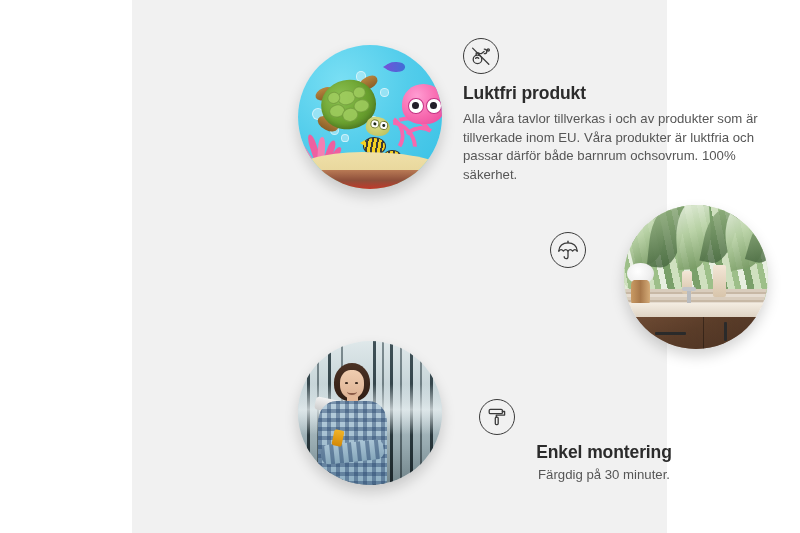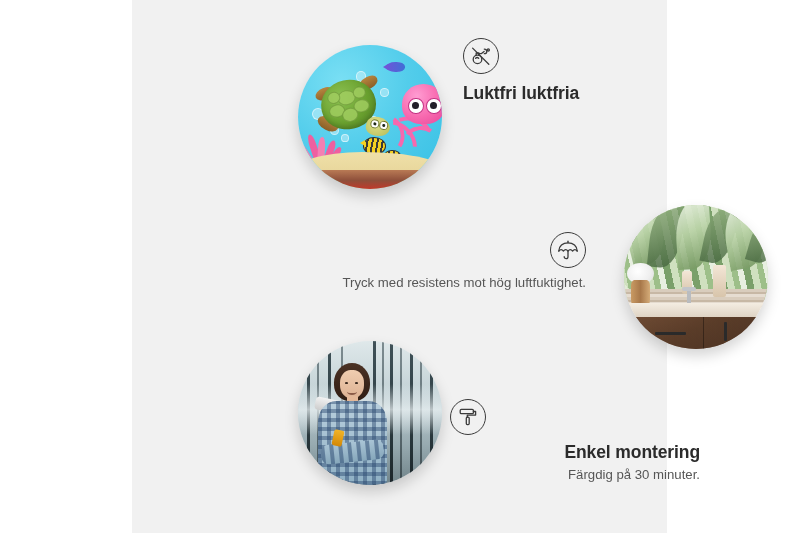--- a/index.html
+++ b/index.html
@@ -328,22 +328,22 @@
     left: 196px; top: 232px; width: 258px;
     text-align: right;
   }
   #feature-waterproof .icon-row {
     display: flex; justify-content: flex-end; margin-bottom: 6px;
   }
   #feature-waterproof .f-title { margin-bottom: 3px; }
 
   
   #feature-mounting {
-    left: 318px; top: 399px; width: 250px;
-    text-align: right;
+    left: 347px; top: 399px; width: 250px;
+    text-align: center;
   }
   #feature-mounting .icon-circle { margin-bottom: 7px; }
   #feature-mounting .f-title { margin-bottom: 3px; }
 </style>
 </head>
 <body>
 
 <div id="page">
 
   <div id="panel">
@@ -408,21 +408,22 @@
         <svg width="24" height="24" viewBox="0 0 24 24" fill="none" stroke="#3b3b3b" stroke-width="1.3" stroke-linecap="round" stroke-linejoin="round">
           <path d="M8.5 11.2c2.4 0 4.3 1.9 4.3 4.2s-1.9 4.2-4.3 4.2-4.3-1.9-4.3-4.2 1.9-4.2 4.3-4.2z"></path>
           <path d="M7.2 11.3V8.9h2.7v2.4"></path>
           <path d="M9.9 9.6h2.6l2.6-2.2"></path>
           <path d="M15.3 5.1c1.4 0 2.5 1 2.5 2.3s-1.1 2.3-2.5 2.3"></path>
           <circle cx="19.3" cy="5.9" r="1.1"></circle>
           <path d="M6.6 14.2c.9-.8 2.2-.8 3.1 0"></path>
           <path d="M3.6 4.1l16.2 16.2"></path>
         </svg>
       </div>
-      <p class="f-title">Luktfri luktfria</p>
+      <p class="f-title">Luktfri produkt</p>
+      <p class="f-desc">Alla våra tavlor tillverkas i och av produkter som är tillverkade inom EU. Våra produkter är luktfria och passar därför både barnrum ochsovrum. 100% säkerhet.</p>
     </div>
 
     <div class="circle" id="circle-bath">
       <div class="art">
         <div class="bath-wall">
           <div class="leaf" style="left:2%;top:4%;width:26%;height:58%;transform:rotate(-14deg)"></div>
           <div class="leaf dark" style="left:18%;top:0%;width:22%;height:66%;transform:rotate(6deg)"></div>
           <div class="leaf" style="left:36%;top:-4%;width:24%;height:72%;transform:rotate(-4deg)"></div>
           <div class="leaf dark" style="left:56%;top:2%;width:20%;height:60%;transform:rotate(12deg)"></div>
           <div class="leaf" style="left:70%;top:-2%;width:28%;height:68%;transform:rotate(-10deg)"></div>
@@ -447,21 +448,20 @@
       <div class="icon-row">
         <div class="icon-circle">
           <svg width="24" height="24" viewBox="0 0 24 24" fill="none" stroke="#3b3b3b" stroke-width="1.3" stroke-linecap="round" stroke-linejoin="round">
             <path d="M2.8 13.1c0-5 4.1-8.3 9.2-8.3s9.2 3.3 9.2 8.3"></path>
             <path d="M2.8 13.1c1.5-2 3.1-2 4.6 0 1.5-2 3.1-2 4.6 0 1.5-2 3.1-2 4.6 0 1.5-2 3.1-2 4.6 0"></path>
             <path d="M12 4.8V3.2"></path>
             <path d="M12 13.1v5.6c0 1.1-.9 1.9-1.9 1.9s-1.9-.8-1.9-1.9"></path>
           </svg>
         </div>
       </div>
-      <p class="f-desc">Tryck med resistens mot hög luftfuktighet.</p>
     </div>
 
     <div class="circle" id="circle-painter">
       <div class="art">
         <div class="forest-bg"></div>
         <div class="trunk" style="left:6%"></div>
         <div class="trunk thin" style="left:13%"></div>
         <div class="trunk" style="left:21%"></div>
         <div class="trunk thin" style="left:30%"></div>
         <div class="trunk" style="left:52%"></div>

